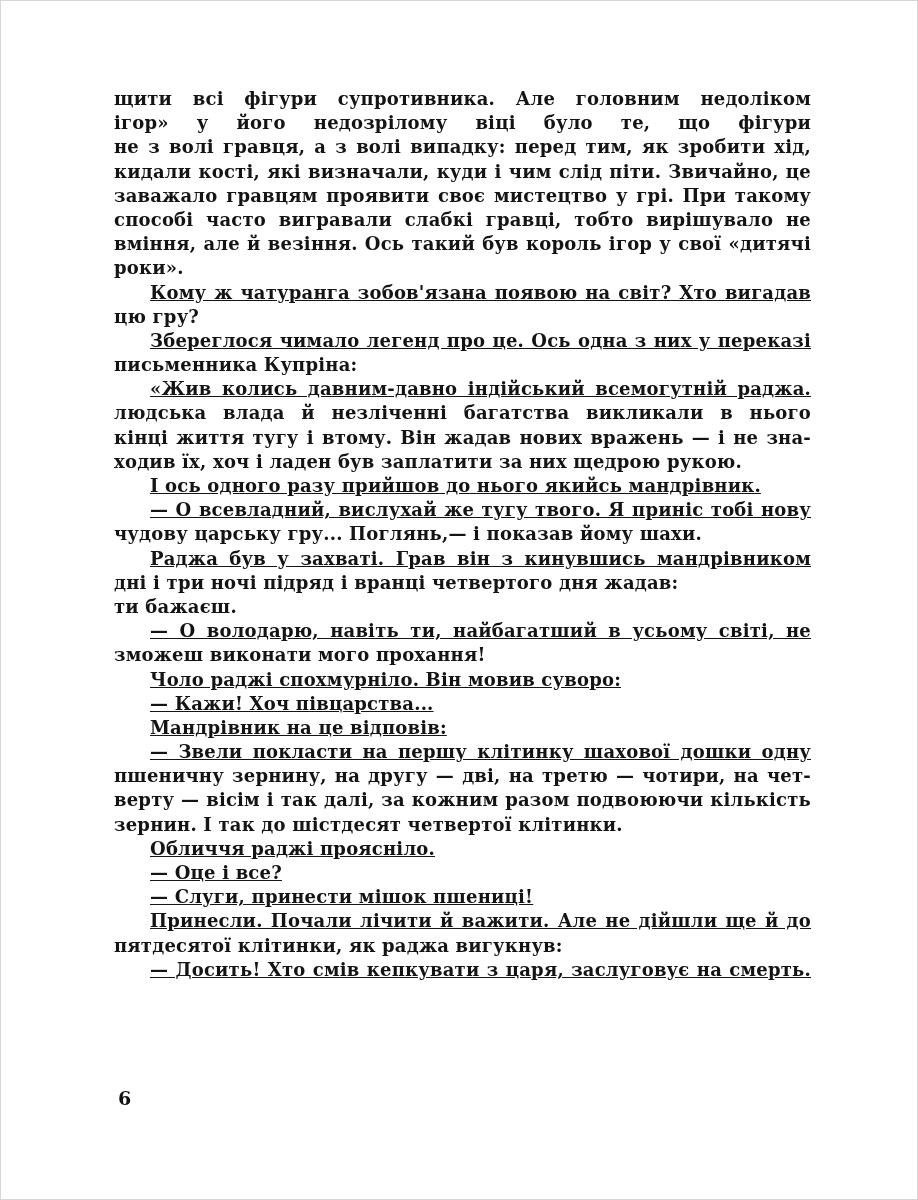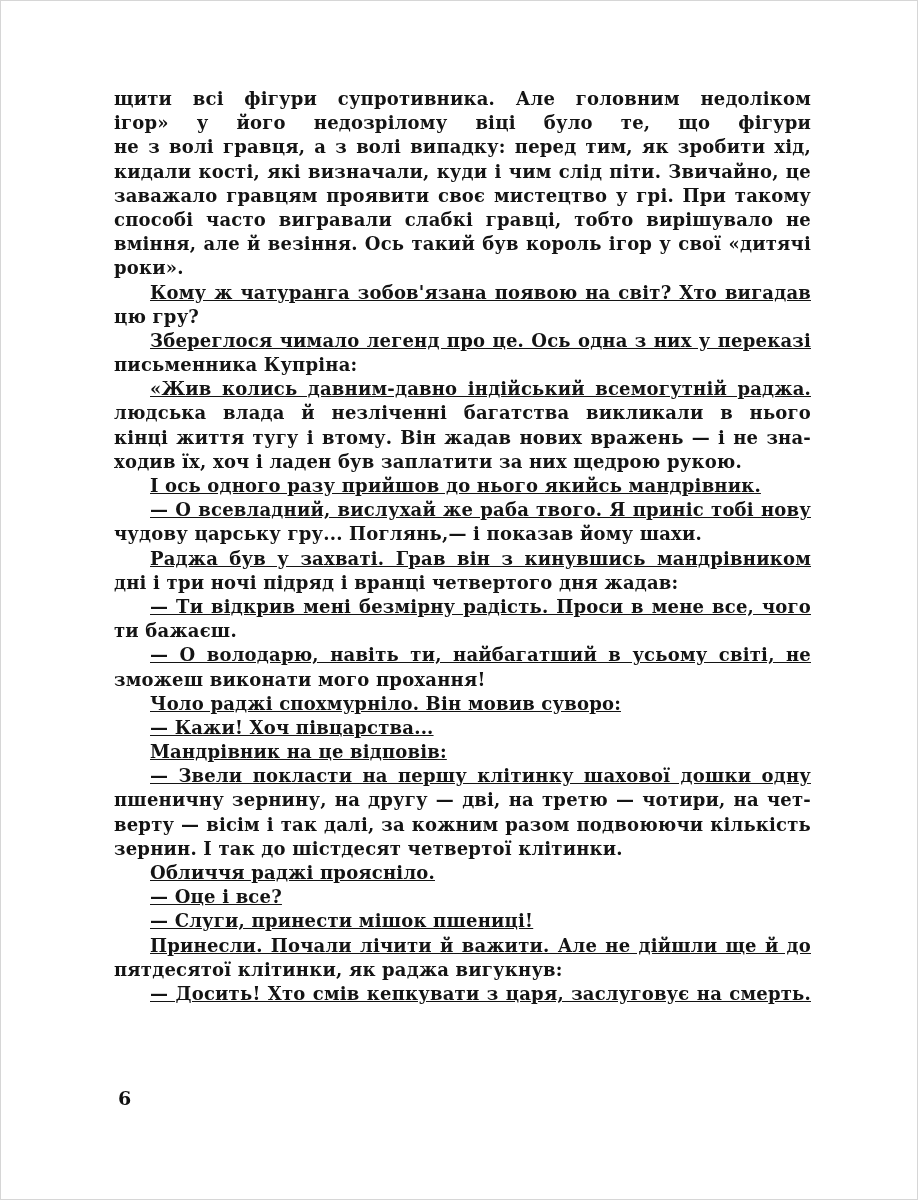--- a/index.html
+++ b/index.html
@@ -67,25 +67,24 @@
       <div class="line last">роки».</div>
       <div class="line indent">Кому ж чатуранга зобов'язана появою на світ? Хто вигадав</div>
       <div class="line last">цю гру?</div>
       <div class="line indent">Збереглося чимало легенд про це. Ось одна з них у переказі</div>
       <div class="line last">письменника Купріна:</div>
       <div class="line indent">«Жив колись давним-давно індійський всемогутній раджа. Над-</div>
       <div class="line">людська влада й незліченні багатства викликали в нього напри-</div>
       <div class="line">кінці життя тугу і втому. Він жадав нових вражень — і не зна-</div>
       <div class="line last">ходив їх, хоч і ладен був заплатити за них щедрою рукою.</div>
       <div class="line indent last">І ось одного разу прийшов до нього якийсь мандрівник.</div>
-      <div class="line indent">— О всевладний, вислухай же раба твого. Я приніс тобі нову</div>
+      <div class="line indent">— О всевладний, вислухай же тугу твого. Я приніс тобі нову</div>
       <div class="line last">чудову царську гру... Поглянь,— і показав йому шахи.</div>
       <div class="line indent">Раджа був у захваті. Грав він з кинувшись мандрівником три</div>
       <div class="line last">дні і три ночі підряд і вранці четвертого дня жадав:</div>
-      <div class="line indent">— Ти відкрив мені безмірну радість. Проси в мене все, чого</div>
       <div class="line last">ти бажаєш.</div>
       <div class="line indent">— О володарю, навіть ти, найбагатший в усьому світі, не</div>
       <div class="line last">зможеш виконати мого прохання!</div>
       <div class="line indent last">Чоло раджі спохмурніло. Він мовив суворо:</div>
       <div class="line indent last">— Кажи! Хоч півцарства...</div>
       <div class="line indent last">Мандрівник на це відповів:</div>
       <div class="line indent">— Звели покласти на першу клітинку шахової дошки одну</div>
       <div class="line">пшеничну зернину, на другу — дві, на третю — чотири, на чет-</div>
       <div class="line">верту — вісім і так далі, за кожним разом подвоюючи кількість</div>
       <div class="line last">зернин. І так до шістдесят четвертої клітинки.</div>

